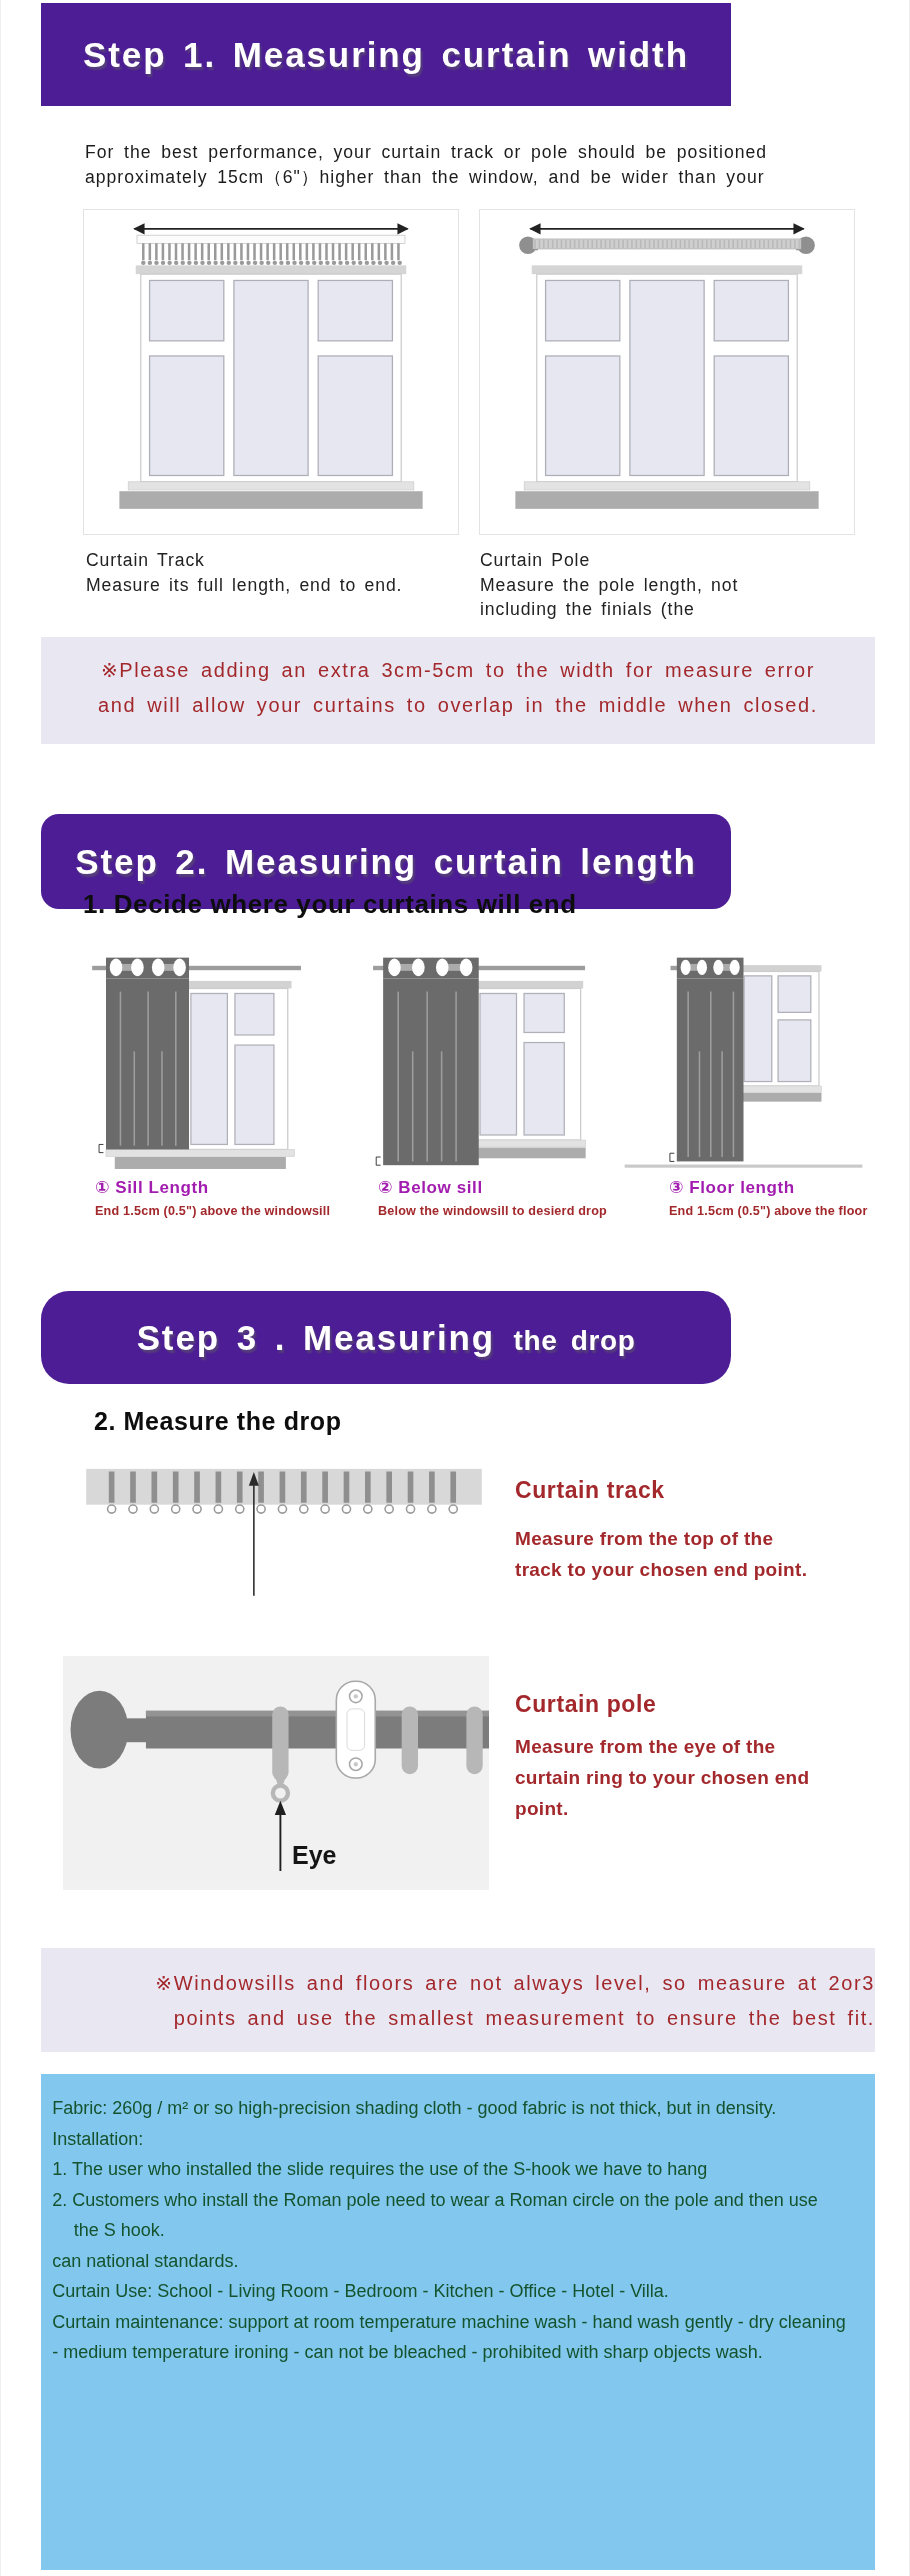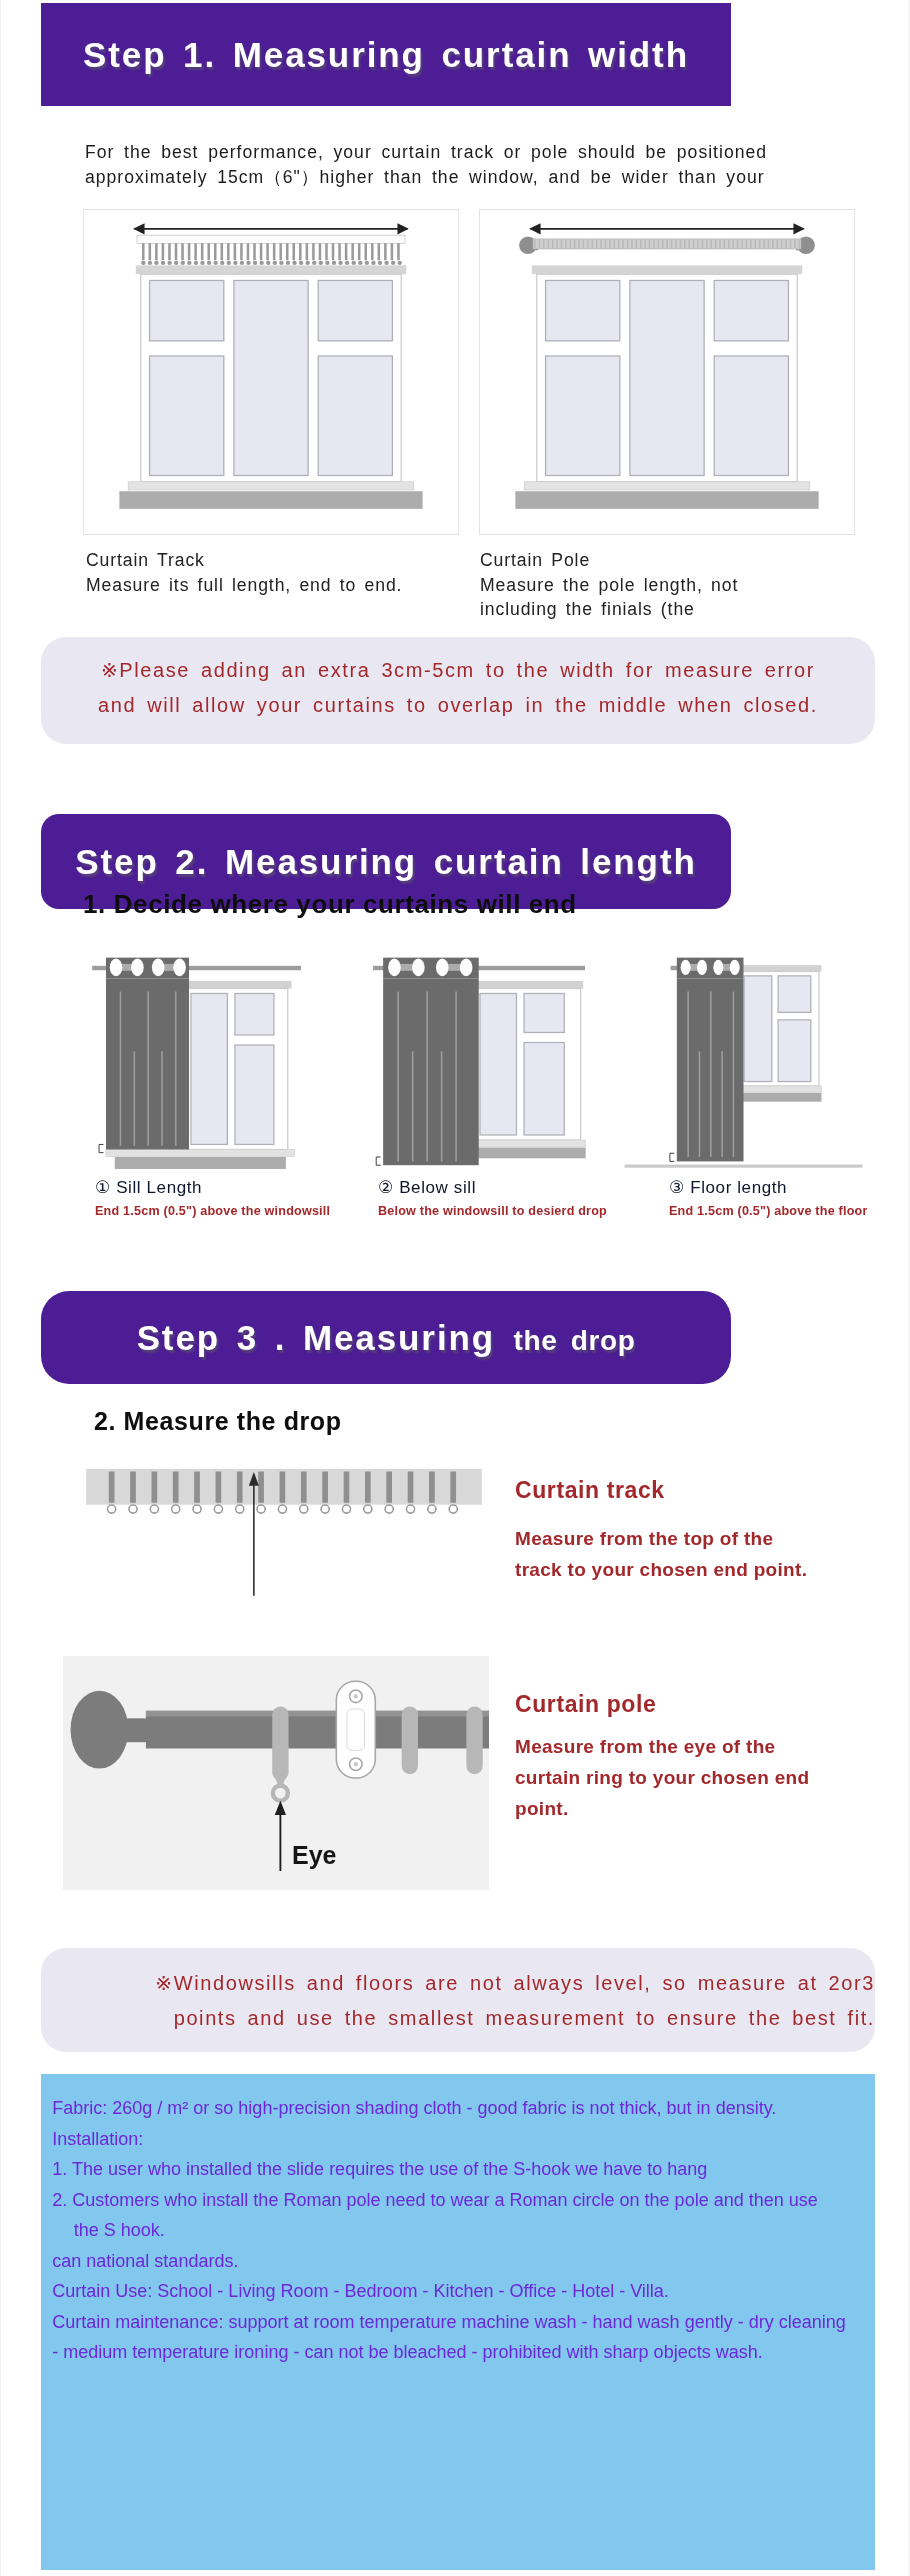--- a/index.html
+++ b/index.html
@@ -27,31 +27,31 @@
   .intro{
     color:#1c1c1c;font-size:17.6px;line-height:25px;
     letter-spacing:1px;word-spacing:3.8px;white-space:nowrap;
   }
   .panel{border:0.6px solid #e3e3e3;background:#ffffff;}
   .cap{color:#222222;font-size:17.6px;line-height:24.5px;letter-spacing:0.9px;word-spacing:2.5px;white-space:nowrap;}
   .note{
     left:40px;width:834px;background:#E9E8F2;
     color:#A3282C;font-size:20px;font-weight:500;
     text-align:center;letter-spacing:1.6px;word-spacing:3.8px;
-    line-height:35px;white-space:nowrap;border-radius:25px;
+    line-height:35px;white-space:nowrap;
   }
   .h-black{color:#0d0d0d;font-weight:bold;font-size:26px;letter-spacing:0.6px;white-space:nowrap;}
-  .opt-title{color:#0f172a;font-weight:normal;font-size:17px;letter-spacing:0.6px;white-space:nowrap;}
+  .opt-title{color:#a21caf;font-weight:bold;font-size:17px;letter-spacing:0.6px;white-space:nowrap;}
   .opt-desc{color:#A3282C;font-weight:bold;font-size:12.6px;letter-spacing:0.2px;white-space:nowrap;margin-top:6.3px;}
   .red-title{color:#A3282C;font-weight:bold;font-size:23px;letter-spacing:0.6px;white-space:nowrap;}
   .red-body{color:#A3282C;font-weight:bold;font-size:19px;line-height:31px;letter-spacing:0.3px;white-space:nowrap;}
   .eye-label{color:#151515;font-weight:bold;font-size:25px;white-space:nowrap;}
   .footer-box{
     left:40px;width:834px;background:#82C7ED;
-    color:#6d28d9;font-size:18px;
+    color:#14532d;font-size:18px;
     padding:19px 0 0 11.3px;box-sizing:border-box;
   }
   .footer-line{line-height:30.5px;white-space:nowrap;}
   .footer-line.indent{padding-left:21.4px;}
 </style>
 </head>
 <body>
 
 <div id="page">
 

